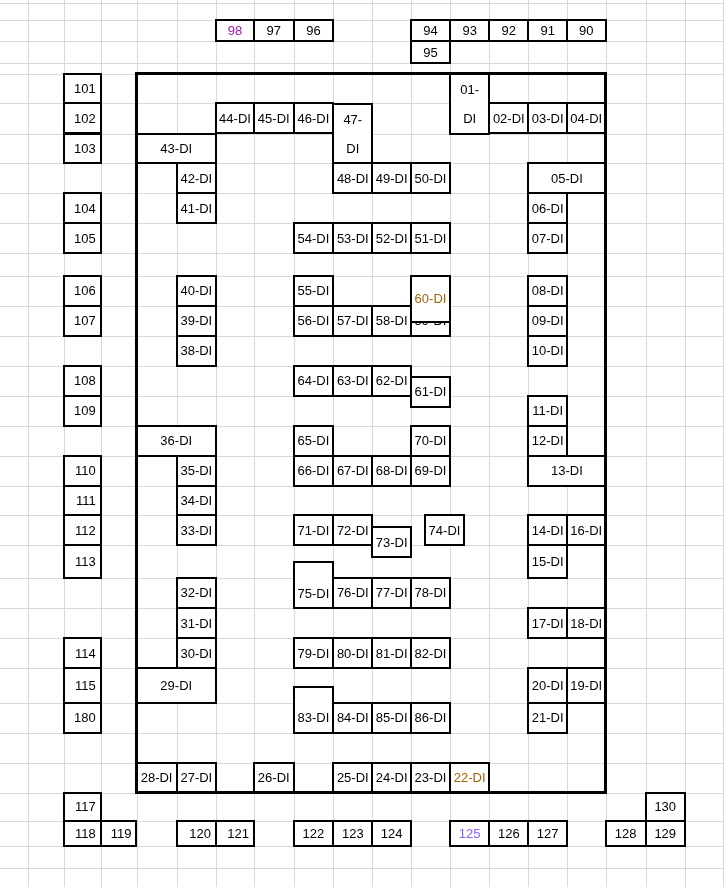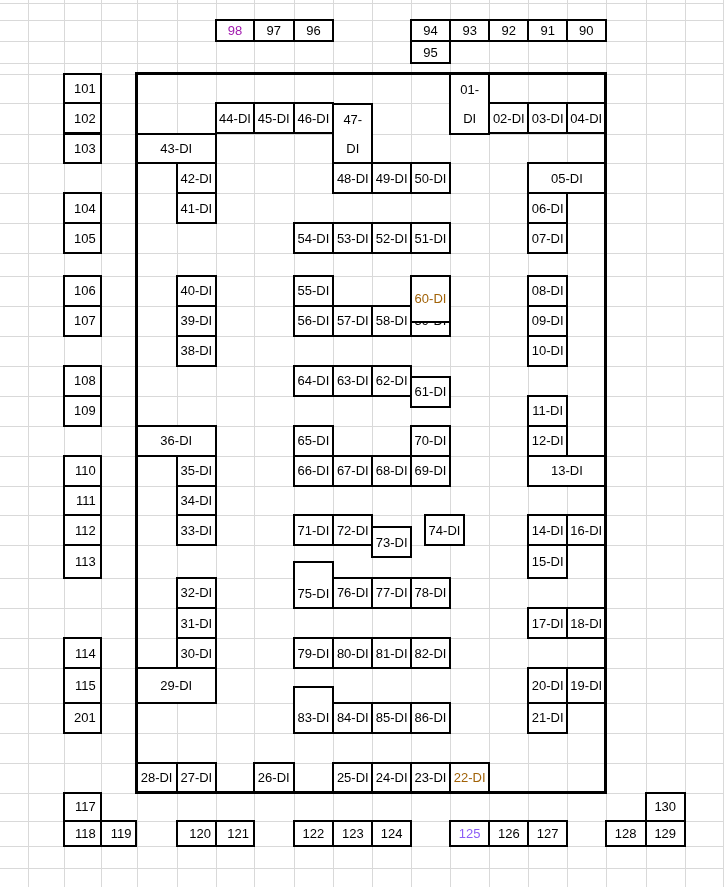--- a/index.html
+++ b/index.html
@@ -110,21 +110,21 @@
     <div class="cell align-r" style="left: 63px; top: 274.7px; width: 38.7px; height: 32px; border-color: rgb(0, 0, 0); color: rgb(0, 0, 0);">106</div>
     <div class="cell align-r" style="left: 63px; top: 304.7px; width: 38.7px; height: 32px; border-color: rgb(0, 0, 0); color: rgb(0, 0, 0);">107</div>
     <div class="cell align-r" style="left: 63px; top: 364.7px; width: 38.7px; height: 32px; border-color: rgb(0, 0, 0); color: rgb(0, 0, 0);">108</div>
     <div class="cell align-r" style="left: 63px; top: 394.7px; width: 38.7px; height: 32px; border-color: rgb(0, 0, 0); color: rgb(0, 0, 0);">109</div>
     <div class="cell align-r" style="left: 63px; top: 454.7px; width: 38.7px; height: 32px; border-color: rgb(0, 0, 0); color: rgb(0, 0, 0);">110</div>
     <div class="cell align-r" style="left: 63px; top: 484.7px; width: 38.7px; height: 31.6px; border-color: rgb(0, 0, 0); color: rgb(0, 0, 0);">111</div>
     <div class="cell align-r" style="left: 63px; top: 514.3px; width: 38.7px; height: 32px; border-color: rgb(0, 0, 0); color: rgb(0, 0, 0);">112</div>
     <div class="cell align-r" style="left: 63px; top: 544.3px; width: 38.7px; height: 34.4px; border-color: rgb(0, 0, 0); color: rgb(0, 0, 0);">113</div>
     <div class="cell align-r" style="left: 63px; top: 637px; width: 38.7px; height: 32px; border-color: rgb(0, 0, 0); color: rgb(0, 0, 0);">114</div>
     <div class="cell align-r" style="left: 63px; top: 667px; width: 38.7px; height: 36.5px; border-color: rgb(0, 0, 0); color: rgb(0, 0, 0);">115</div>
-    <div class="cell align-r" style="left: 63px; top: 701.5px; width: 38.7px; height: 32px; border-color: rgb(0, 0, 0); color: rgb(0, 0, 0);">201</div>
+    <div class="cell align-r" style="left: 63px; top: 701.5px; width: 38.7px; height: 32px; border-color: rgb(0, 0, 0); color: rgb(0, 0, 0);">180</div>
     <div class="cell align-r" style="left: 63px; top: 791.5px; width: 38.7px; height: 30.5px; border-color: rgb(0, 0, 0); color: rgb(0, 0, 0);">117</div>
     <div class="cell align-r" style="left: 63px; top: 820px; width: 38.7px; height: 27px; border-color: rgb(0, 0, 0); color: rgb(0, 0, 0);">118</div>
     <div class="cell align-r" style="left: 99.7px; top: 820px; width: 37.8px; height: 27px; border-color: rgb(0, 0, 0); color: rgb(0, 0, 0);">119</div>
     <div class="cell align-r" style="left: 175.7px; top: 820px; width: 41.3px; height: 27px; border-color: rgb(0, 0, 0); color: rgb(0, 0, 0);">120</div>
     <div class="cell align-r" style="left: 215px; top: 820px; width: 40px; height: 27px; border-color: rgb(0, 0, 0); color: rgb(0, 0, 0);">121</div>
     <div class="cell align-c" style="left: 292.5px; top: 820px; width: 41.8px; height: 27px; border-color: rgb(0, 0, 0); color: rgb(0, 0, 0);">122</div>
     <div class="cell align-c" style="left: 332.3px; top: 820px; width: 41px; height: 27px; border-color: rgb(0, 0, 0); color: rgb(0, 0, 0);">123</div>
     <div class="cell align-c" style="left: 371.3px; top: 820px; width: 40.7px; height: 27px; border-color: rgb(0, 0, 0); color: rgb(0, 0, 0);">124</div>
     <div class="cell align-c" style="left: 449px; top: 820px; width: 41.3px; height: 27px; border-color: rgb(0, 0, 0); color: #8b5cf6;">125</div>
     <div class="cell align-c" style="left: 488.3px; top: 820px; width: 41px; height: 27px; border-color: rgb(0, 0, 0); color: rgb(0, 0, 0);">126</div>

